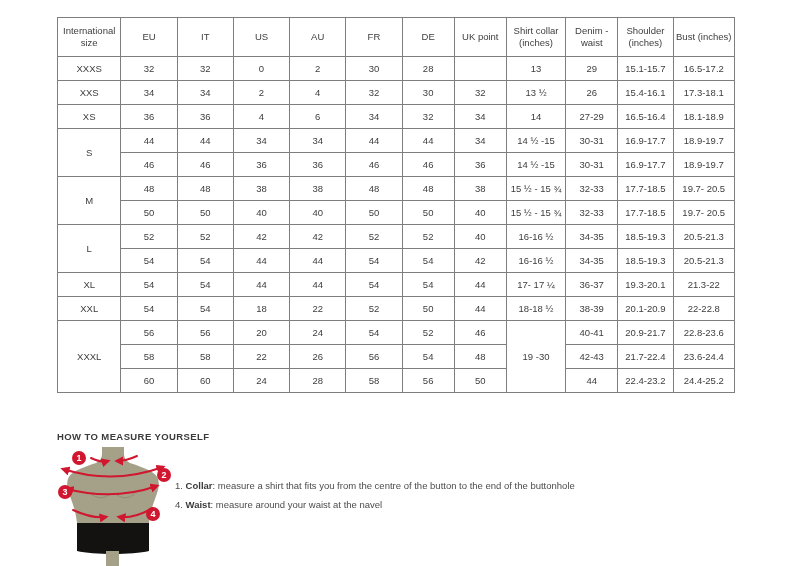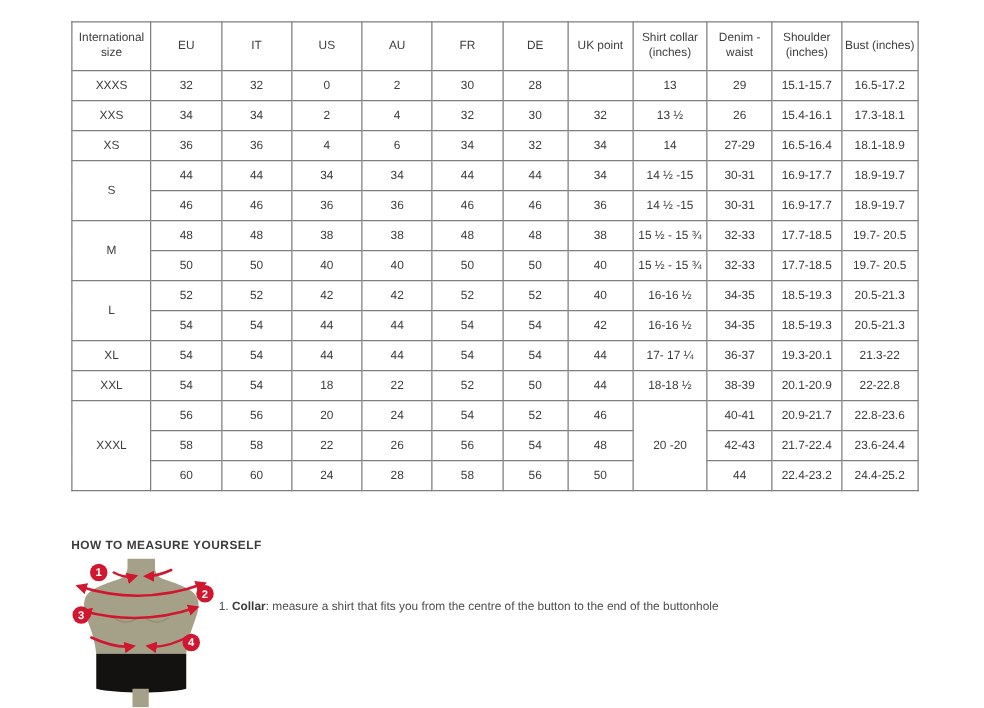--- a/index.html
+++ b/index.html
@@ -218,21 +218,21 @@
           </tr>
           <tr>
             <td rowspan="3">XXXL</td>
             <td>56</td>
             <td>56</td>
             <td>20</td>
             <td>24</td>
             <td>54</td>
             <td>52</td>
             <td>46</td>
-            <td rowspan="3">20 -20</td>
+            <td rowspan="3">19 -30</td>
             <td>40-41</td>
             <td>20.9-21.7</td>
             <td>22.8-23.6</td>
           </tr>
           <tr>
             <td>58</td>
             <td>58</td>
             <td>22</td>
             <td>26</td>
             <td>56</td>
@@ -302,14 +302,15 @@
         <g>
           <circle cx="98" cy="68" r="7" fill="#d0172f"></circle>
           <text x="98" y="71.2" fill="#ffffff">4</text>
         </g>
       </g>
     </svg>
   </div>
 
   <div class="steps">
       <div class="step"><span>1.</span> <b>Collar</b><span>: measure a shirt that fits you from the centre of the button to the end of the buttonhole</span></div>
+      <div class="step"><span>4.</span> <b>Waist</b><span>: measure around your waist at the navel</span></div>
     </div>
 </div>
 
 </body></html>

